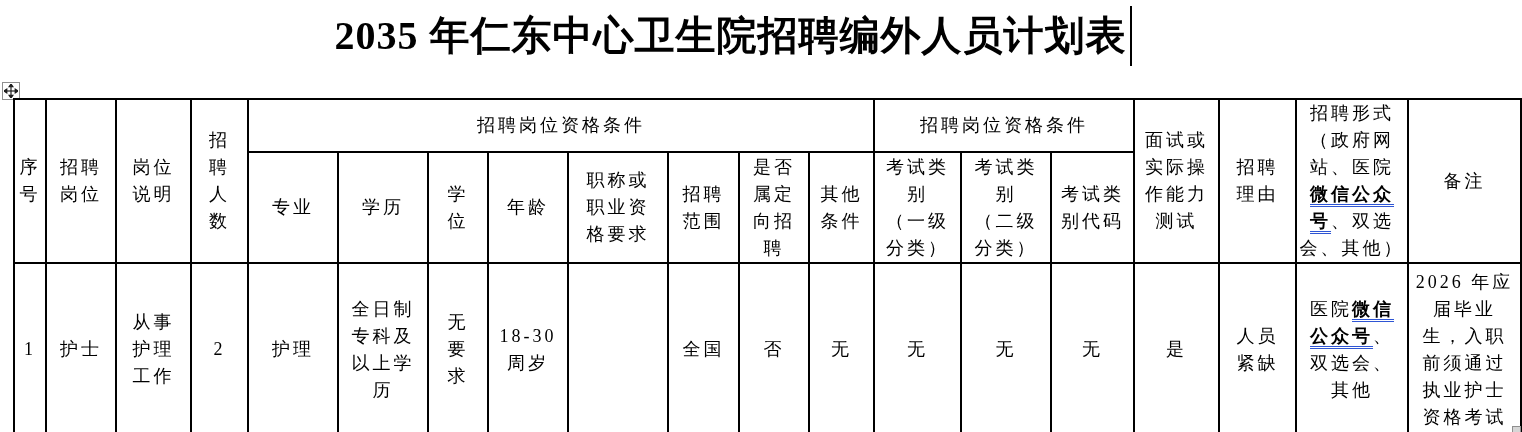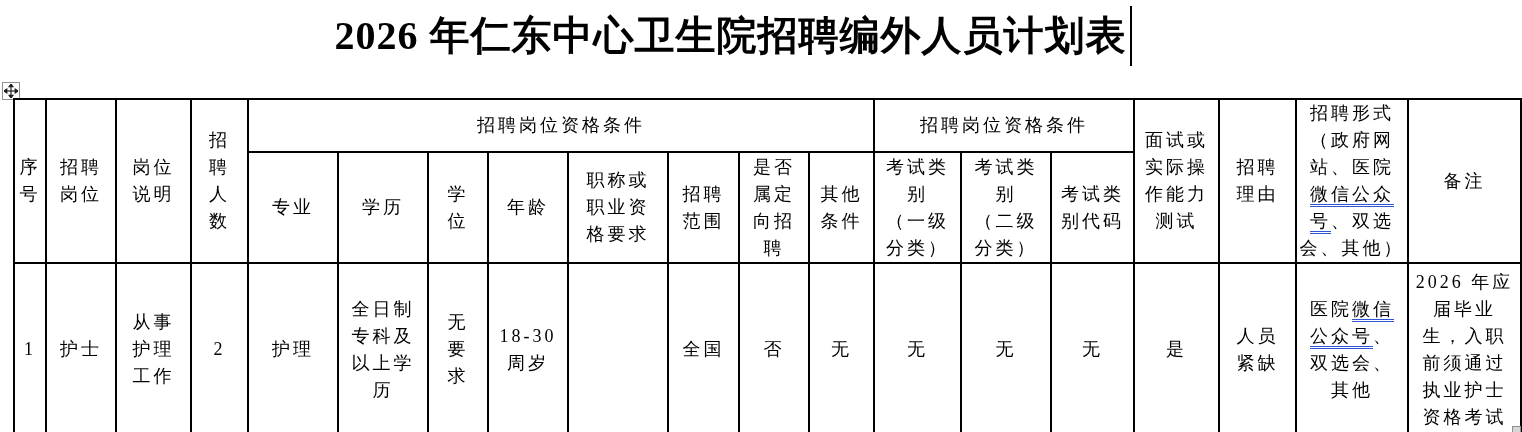--- a/index.html
+++ b/index.html
@@ -45,33 +45,34 @@
   tr.r2 { height: 106px; }
   tr.r3 { height: 173px; }
 
   .gram {
     text-decoration-line: underline;
     text-decoration-style: double;
     text-decoration-color: #2e55d4;
     text-decoration-thickness: 1px;
     text-underline-offset: 4px;
     text-decoration-skip-ink: none;
+    font-weight: bold;
   }
 
   
   .resize-handle {
     position: absolute; left: 1512px; top: 426px; width: 9px; height: 9px;
     background: #d6d6d6; border: 1px solid #8f8f8f;
   }
 </style>
 </head>
 <body>
 
 <div class="title-row">
-    <h1 class="doc-title">2026 年仁东中心卫生院招聘编外人员计划表</h1>
+    <h1 class="doc-title">2035 年仁东中心卫生院招聘编外人员计划表</h1>
     <span class="caret"></span>
   </div>
 
 <div class="move-handle">
     <svg width="14" height="14" viewBox="0 0 16 16">
       <g stroke="#1a1a1a" stroke-width="1.3" fill="#1a1a1a">
         <line x1="8" y1="3" x2="8" y2="13"></line>
         <line x1="3" y1="8" x2="13" y2="8"></line>
         <path d="M8 0 L10.2 3.2 L5.8 3.2 Z"></path>
         <path d="M8 16 L10.2 12.8 L5.8 12.8 Z"></path>

